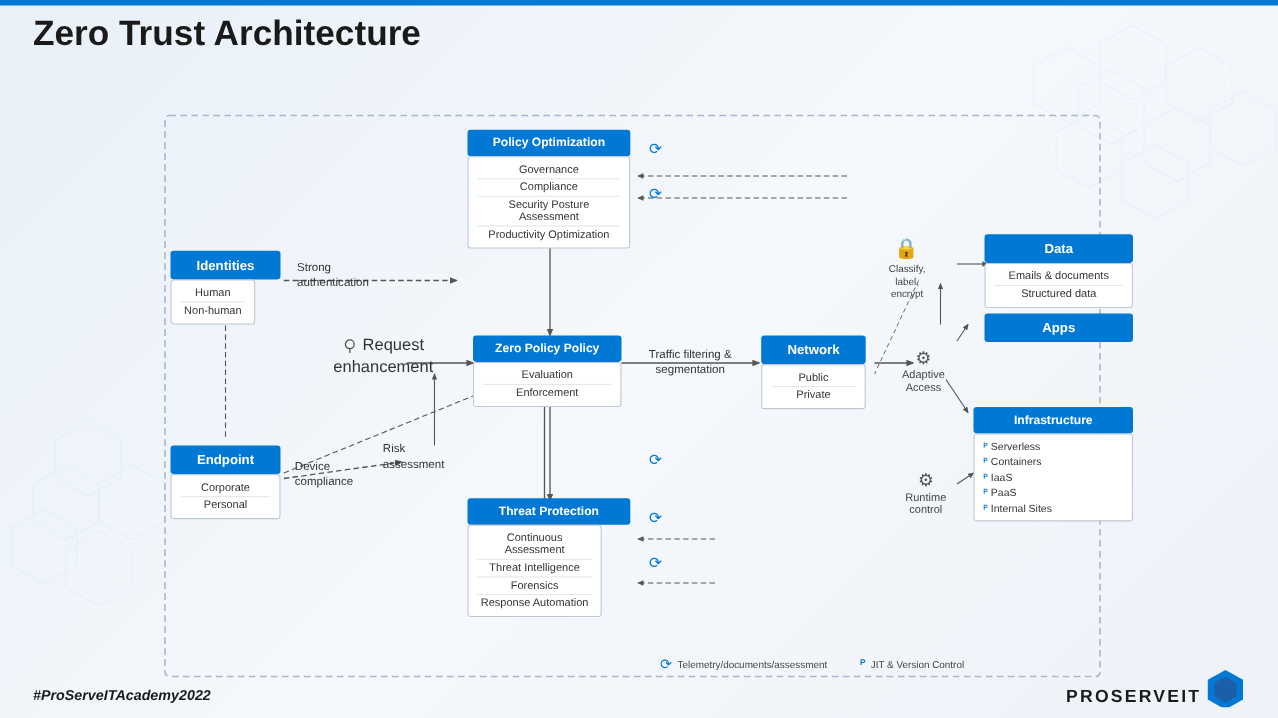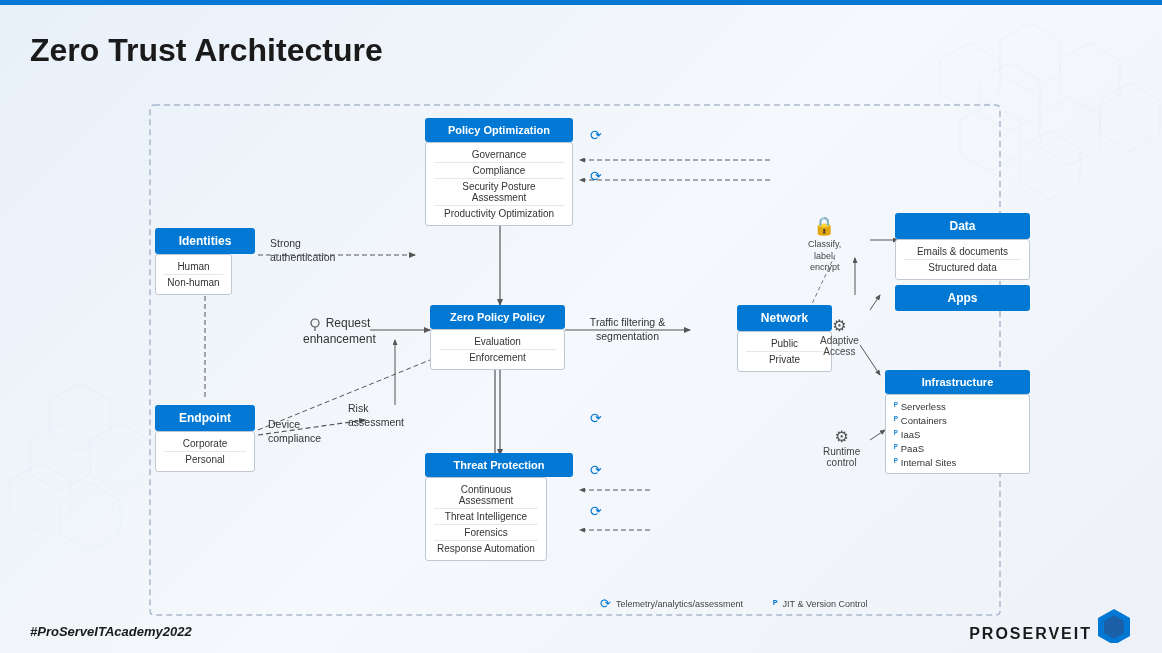--- a/index.html
+++ b/index.html
@@ -31,21 +31,21 @@
     
     .top-bar {
       position: absolute;
       top: 0; left: 0; right: 0;
       height: 5px;
       background: #0078d4;
     }
 
     .title {
       position: absolute;
-      top: 32px;
+      top: 12px;
       left: 30px;
       font-size: 32px;
       font-weight: 700;
       color: #1a1a1a;
     }
 
     .box-blue {
       background: #0078d4;
       color: white;
       font-weight: 600;
@@ -256,21 +256,21 @@
       <div class="box-white-inner">Compliance</div>
       <div class="box-white-inner">Security Posture Assessment</div>
       <div class="box-white-inner">Productivity Optimization</div>
     </div>
   </div>
 
   <div style="position:absolute; left:590px; top:127px; font-size:14px; color:#0078d4;">⟳</div>
 
   <div style="position:absolute; left:590px; top:168px; font-size:14px; color:#0078d4;">⟳</div>
 
-  <div style="position:absolute; left:303px; top:316px; font-size:12px; color:#333; text-align:center; line-height:1.3;">
+  <div style="position:absolute; left:303px; top:304px; font-size:15px; color:#333; text-align:center; line-height:1.3;">
     <svg width="14" height="14" style="vertical-align:middle;">
         <circle cx="7" cy="6" r="4" fill="none" stroke="#555" stroke-width="1.2"></circle>
         <line x1="7" y1="10" x2="7" y2="14" stroke="#555" stroke-width="1.2"></line>
       </svg>
     Request<br>enhancement
   </div>
 
   <div style="position:absolute; left:430px; top:305px; width:135px;">
     <div class="box-blue" style="width:135px; text-align:center; font-size:11px;">Zero Policy Policy</div>
     <div class="box-white" style="width:135px;">
@@ -291,21 +291,21 @@
       <div class="box-white-inner">Forensics</div>
       <div class="box-white-inner">Response Automation</div>
     </div>
   </div>
 
   <div style="position:absolute; left:590px; top:462px; font-size:14px; color:#0078d4;">⟳</div>
   <div style="position:absolute; left:590px; top:503px; font-size:14px; color:#0078d4;">⟳</div>
 
   <div class="label-text" style="left:575px; top:316px; width:105px; text-align:center;">Traffic filtering &amp;<br>segmentation</div>
 
-  <div style="position:absolute; left:692px; top:305px; width:81px;margin-left:45px;">
+  <div style="position:absolute; left:692px; top:305px; width:81px;">
     <div class="box-blue" style="width:95px; text-align:center;">Network</div>
     <div class="box-white" style="width:95px;">
       <div class="box-white-inner">Public</div>
       <div class="box-white-inner">Private</div>
     </div>
   </div>
 
   <div style="position:absolute; left:808px; top:215px; text-align:center;">
     <div style="font-size:18px; color:#555; margin-bottom:2px;">🔒</div>
     <div style="font-size:9px; color:#444; line-height:1.3;">Classify,<br>label,<br>encrypt</div>
@@ -350,21 +350,21 @@
       </div>
       <div class="infra-item">
         <span class="p-icon">ᴾ</span> Internal Sites
       </div>
     </div>
   </div>
 
   <div class="legend">
     <div class="legend-item">
       <span style="font-size:13px; color:#0078d4;">⟳</span>
-      <span>Telemetry/analytics/assessment</span>
+      <span>Telemetry/documents/assessment</span>
     </div>
     <div class="legend-item">
       <span style="font-size:11px; color:#0078d4; font-weight:700;">ᴾ</span>
       <span>JIT &amp; Version Control</span>
     </div>
   </div>
 
   <div class="footer-hashtag">#ProServeITAcademy2022</div>
 
   <div class="logo-area">

